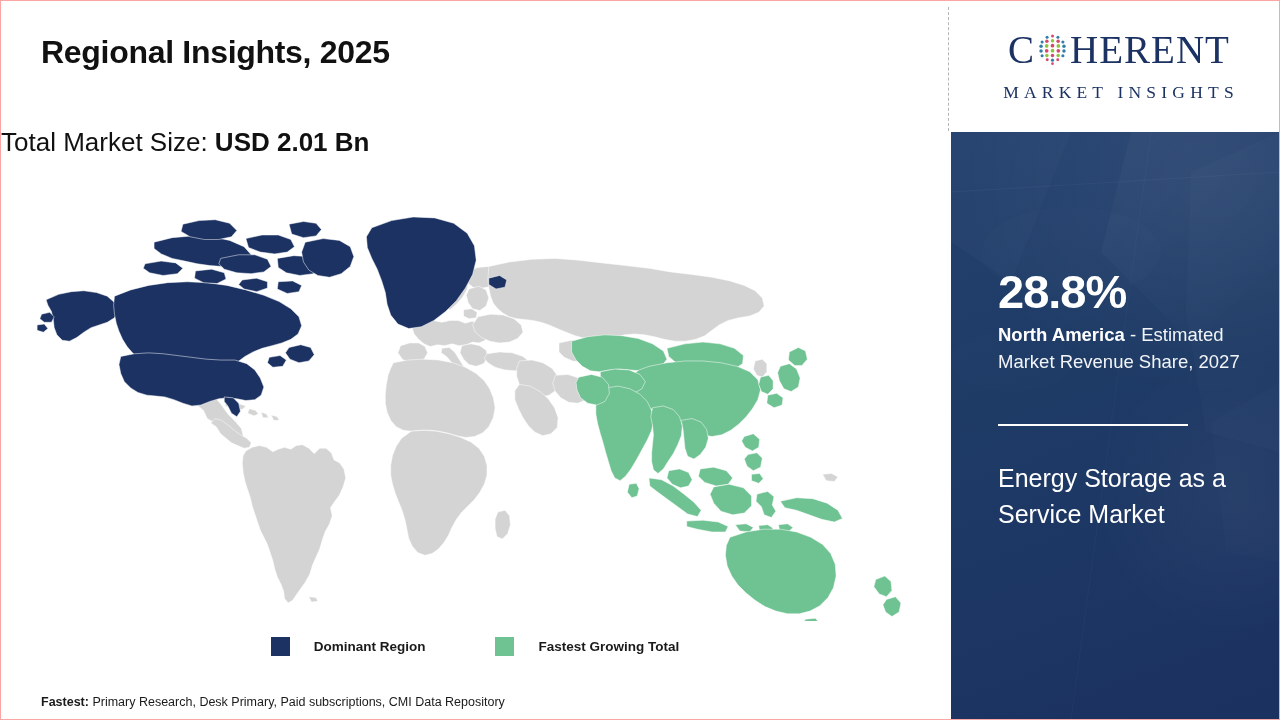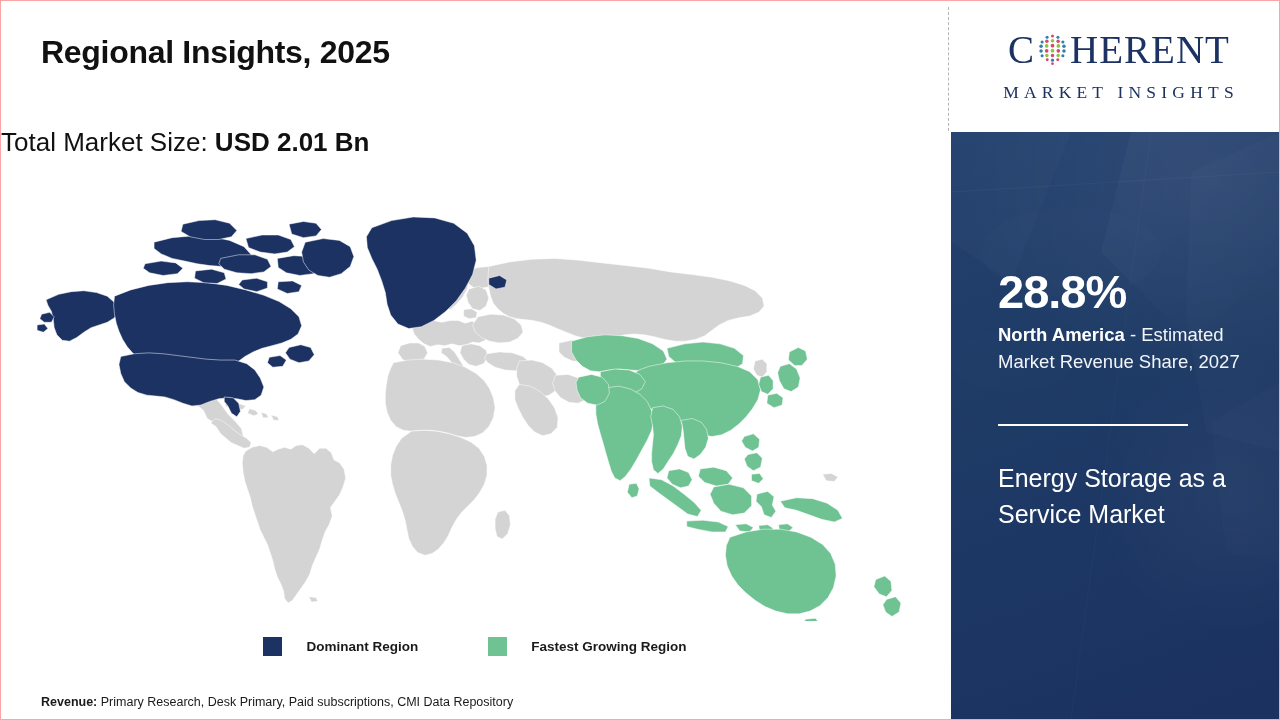--- a/index.html
+++ b/index.html
@@ -351,26 +351,26 @@
       </svg>
     </div>
 
     <div id="legend">
       <div class="legend-item">
         <span class="legend-swatch sw-dominant"></span>
         <span class="legend-label">Dominant Region</span>
       </div>
       <div class="legend-item">
         <span class="legend-swatch sw-growing"></span>
-        <span class="legend-label">Fastest Growing Region</span>
+        <span class="legend-label">Fastest Growing Total</span>
       </div>
     </div>
 
     <div id="source-line">
-      <span class="src-label">Revenue:</span><span class="src-text"> Primary Research, Desk Primary, Paid subscriptions, CMI Data Repository</span>
+      <span class="src-label">Fastest:</span><span class="src-text"> Primary Research, Desk Primary, Paid subscriptions, CMI Data Repository</span>
     </div>
   </div>
 
   <div id="vert-divider"></div>
 
   <div id="right-panel">
 
     <div id="logo-box">
       <div id="logo-wordmark">
         <span>C</span>

